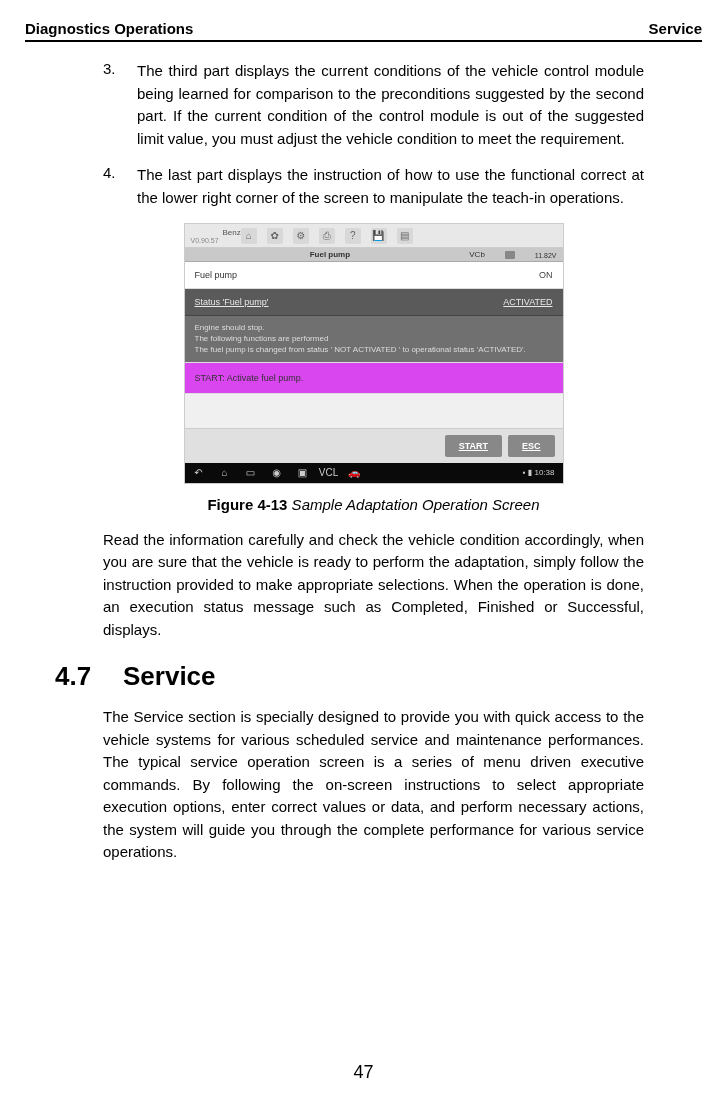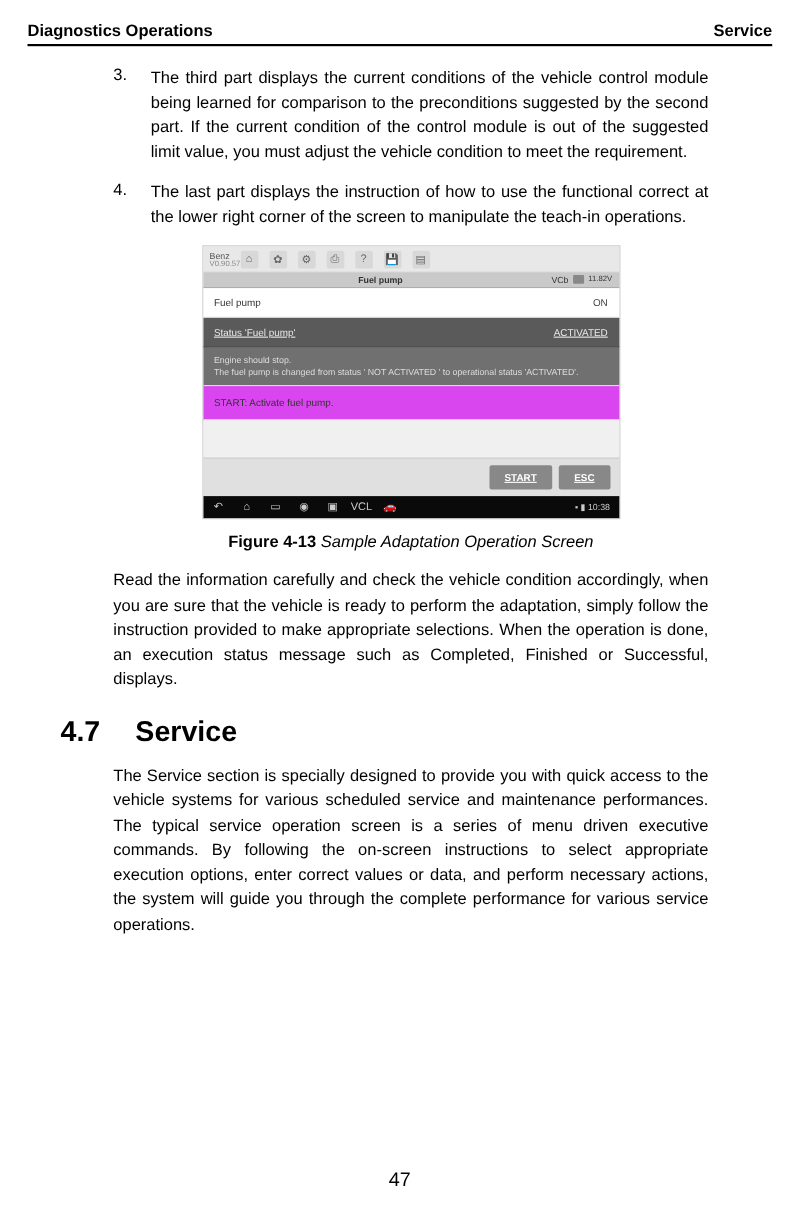--- a/index.html
+++ b/index.html
@@ -35,39 +35,39 @@
       font-size: 9px;
       color: #333;
     }
     .ss-topbar {
       background: #e8e8e8;
       display: flex;
       align-items: center;
       padding: 3px 6px;
       border-bottom: 1px solid #ccc;
     }
-    .ss-brand { font-size: 8px; color: #555; margin-right: auto; }
+    .ss-brand { font-size: 8px; color: #555; margin-right: auto; margin-left: 32px; }
     .ss-brand-sub { font-size: 7px; color: #888; display: block; }
     .ss-icons { display: flex; gap: 10px; }
     .ss-icon {
       width: 16px; height: 16px;
       background: #d8d8d8;
       border-radius: 2px;
       display: flex; align-items: center; justify-content: center;
       font-size: 10px; color: #666;
     }
     .ss-titlebar {
       background: #c9c9c9;
       display: flex;
       font-size: 8px;
       padding: 2px 6px;
       border-bottom: 1px solid #aaa;
     }
     .ss-title-center { flex: 1; text-align: center; font-weight: bold; }
-    .ss-title-right { display: flex; align-items: flex-start; gap: 4px; }
+    .ss-title-right { display: flex; align-items: flex-end; gap: 20px; }
     .ss-vci-icon { width: 10px; height: 8px; background: #888; border-radius: 1px; }
     .ss-batt { font-size: 7px; }
     .ss-row {
       display: flex;
       border-bottom: 1px solid #ddd;
       padding: 8px 10px;
       background: #fff;
     }
     .ss-row-label { flex: 1; }
     .ss-row-val { color: #444; }
@@ -185,20 +185,21 @@
         <span class="ss-row-val">ON</span>
       </div>
 
       <div class="ss-row-dark">
         <span class="ss-row-label">Status 'Fuel pump'</span>
         <span>ACTIVATED</span>
       </div>
 
       <div class="ss-preconds">
         <div>Engine should stop.</div>
+        <div>The following functions are performed</div>
         <div>The fuel pump is changed from status ' NOT ACTIVATED ' to operational status 'ACTIVATED'.</div>
       </div>
 
       <div class="ss-instr">START: Activate fuel pump.</div>
 
       <div class="ss-blank"></div>
 
       <div class="ss-footer">
         <div class="ss-btn">START</div>
         <div class="ss-btn">ESC</div>

